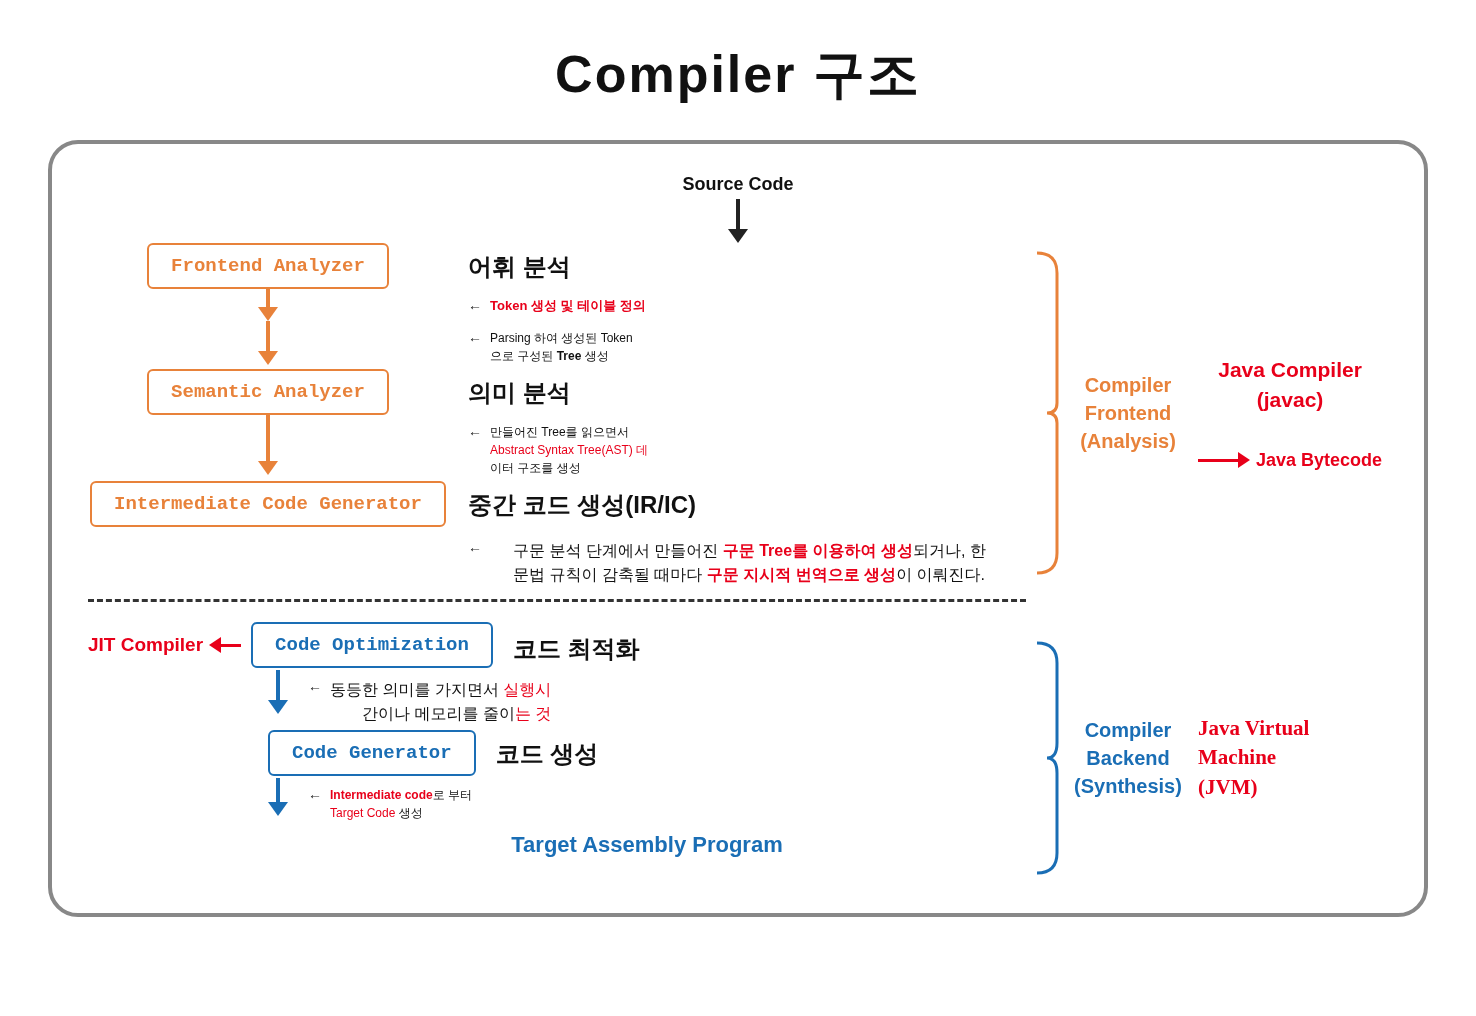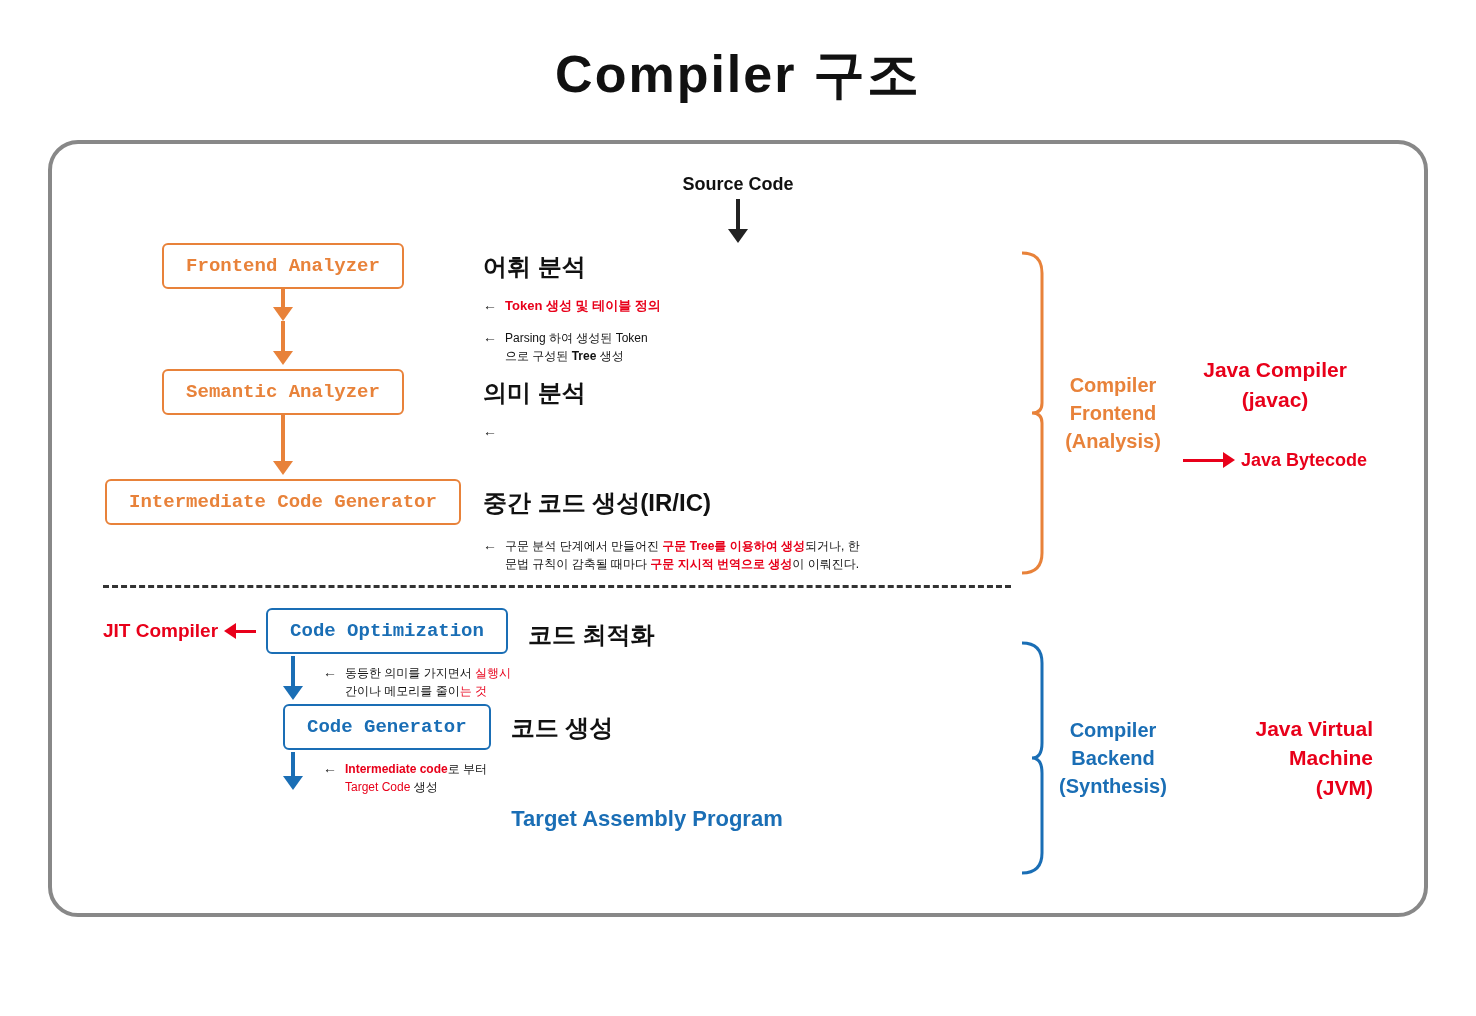--- a/index.html
+++ b/index.html
@@ -16,21 +16,21 @@
     .page-title {
       font-size: 52px;
       font-weight: 900;
       color: #111;
       margin: 20px 0 30px 0;
       letter-spacing: 2px;
     }
     .diagram-container {
       border: 4px solid #888;
       border-radius: 30px;
-      padding: 30px 51px;
+      padding: 30px 36px;
       width: 1380px;
       position: relative;
       background: #fff;
     }
 
     
     .source-code-label {
       font-size: 18px;
       font-weight: 900;
       color: #111;
@@ -171,22 +171,23 @@
       font-size: 21px;
       font-weight: 900;
       color: #e8001a;
       text-align: center;
       line-height: 1.4;
     }
     .java-vm-label {
       font-size: 21px;
       font-weight: 900;
       color: #e8001a;
-      text-align: right;
+      text-align: left;
       line-height: 1.4;
+      font-family: Liberation Serif, serif;
     }
     .java-bytecode-label {
       font-size: 18px;
       font-weight: 900;
       color: #e8001a;
       white-space: nowrap;
     }
 
     
     .target-label {
@@ -311,39 +312,44 @@
         </div>
 
         <div style="display:flex;flex-direction:row;align-items:flex-start;width:100%;">
           <div class="box-col" style="align-items:center;">
             <div class="arrow-line-orange" style="height:46px;"></div>
             <div class="arrow-head-down-orange"></div>
           </div>
           <div class="label-col">
             <div class="desc-arrow">
               <span class="desc-left-arrow">←</span>
+              <div style="font-size:12px; color:#111; line-height:1.5;">
+                <span>만들어진 Tree를 읽으면서</span><br>
+                <span class="red-text">Abstract Syntax Tree(AST) 데</span><br>
+                <span>이터 구조를 생성</span>
+              </div>
             </div>
           </div>
         </div>
 
         <div class="row-section" style="margin-top:4px;">
           <div class="box-col">
             <div class="analyzer-box">Intermediate Code Generator</div>
           </div>
           <div class="label-col">
             <span class="korean-label">중간 코드 생성(IR/IC)</span>
           </div>
         </div>
 
         <div style="display:flex;flex-direction:row;align-items:flex-start;width:100%;margin-top:4px;">
           <div class="box-col"></div>
           <div class="label-col">
             <div class="desc-arrow">
               <span class="desc-left-arrow">←</span>
-              <div style="font-size:12px; color:#111; line-height:1.5;">
+              <div style="font-size:16px; color:#111; line-height:1.5;margin-left:23px;">
                 <span>구문 분석 단계에서 만들어진 <span class="red-text bold-text">구문 Tree를 이용하여 생성</span>되거나, 한</span><br>
                 <span>문법 규칙이 감축될 때마다 <span class="red-text bold-text">구문 지시적 번역으로 생성</span>이 이뤄진다.</span>
               </div>
             </div>
           </div>
         </div>
 
       </div>
 
       <div class="dashed-line" style="margin-top:12px;"></div>
@@ -371,21 +377,21 @@
         <div style="display:flex;flex-direction:row;align-items:flex-start;width:100%;margin-top:2px;">
 
           <div style="width:180px;flex-shrink:0;"></div>
           <div class="box-col" style="align-items:center;width:auto;flex-shrink:0;">
             <div class="arrow-line-blue" style="height:30px;width:4px;"></div>
             <div class="arrow-head-down-blue"></div>
           </div>
           <div class="label-col">
             <div class="desc-arrow">
               <span class="desc-left-arrow">←</span>
-              <div style="font-size:12px;color:#111;line-height:1.5;">
+              <div style="font-size:16px;color:#111;line-height:1.5;text-align:right;">
                 <span>동등한 의미를 가지면서 <span class="red-text">실행시</span></span><br>
                 <span>간이나 메모리를 줄이<span class="red-text">는 것</span></span>
               </div>
             </div>
           </div>
         </div>
 
         <div class="row-section" style="margin-top:4px;">
           <div style="width:180px;flex-shrink:0;"></div>
           <div class="box-col" style="width:auto;flex-shrink:0;">

